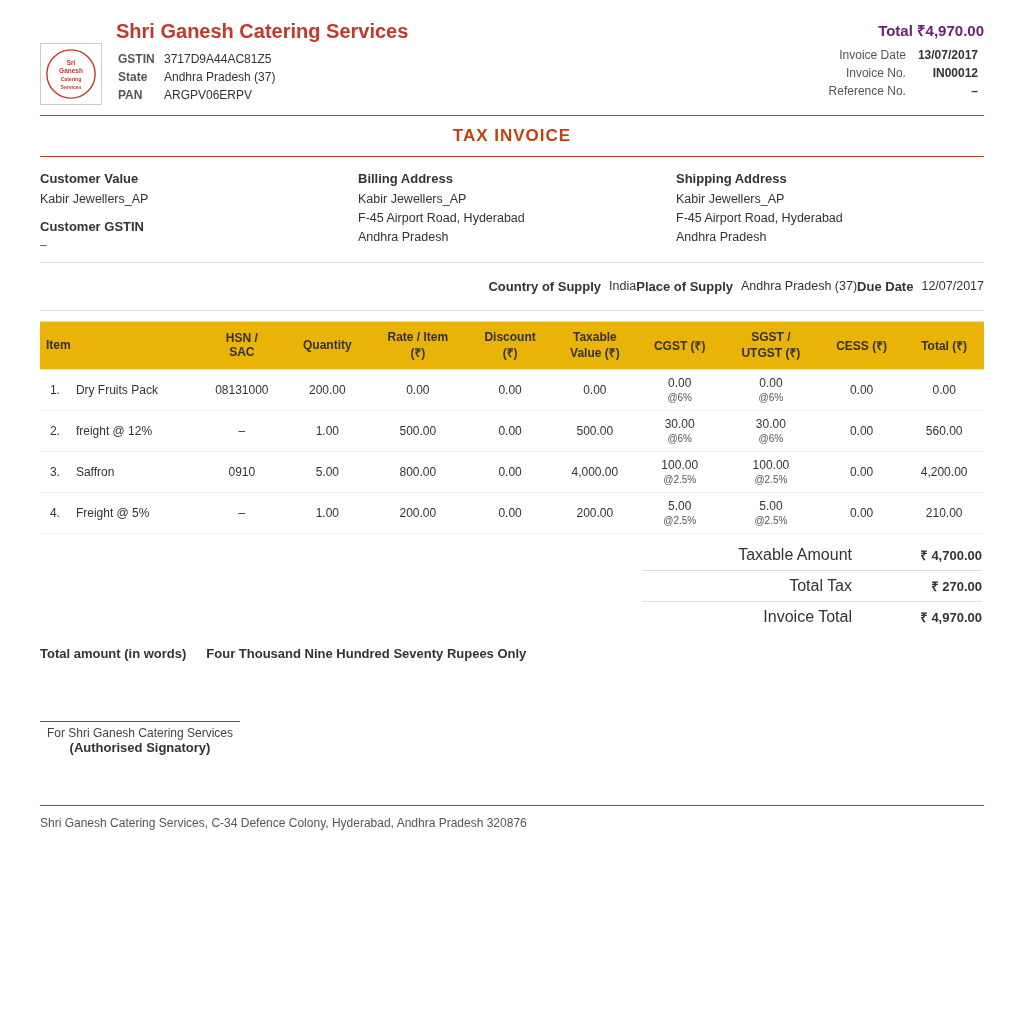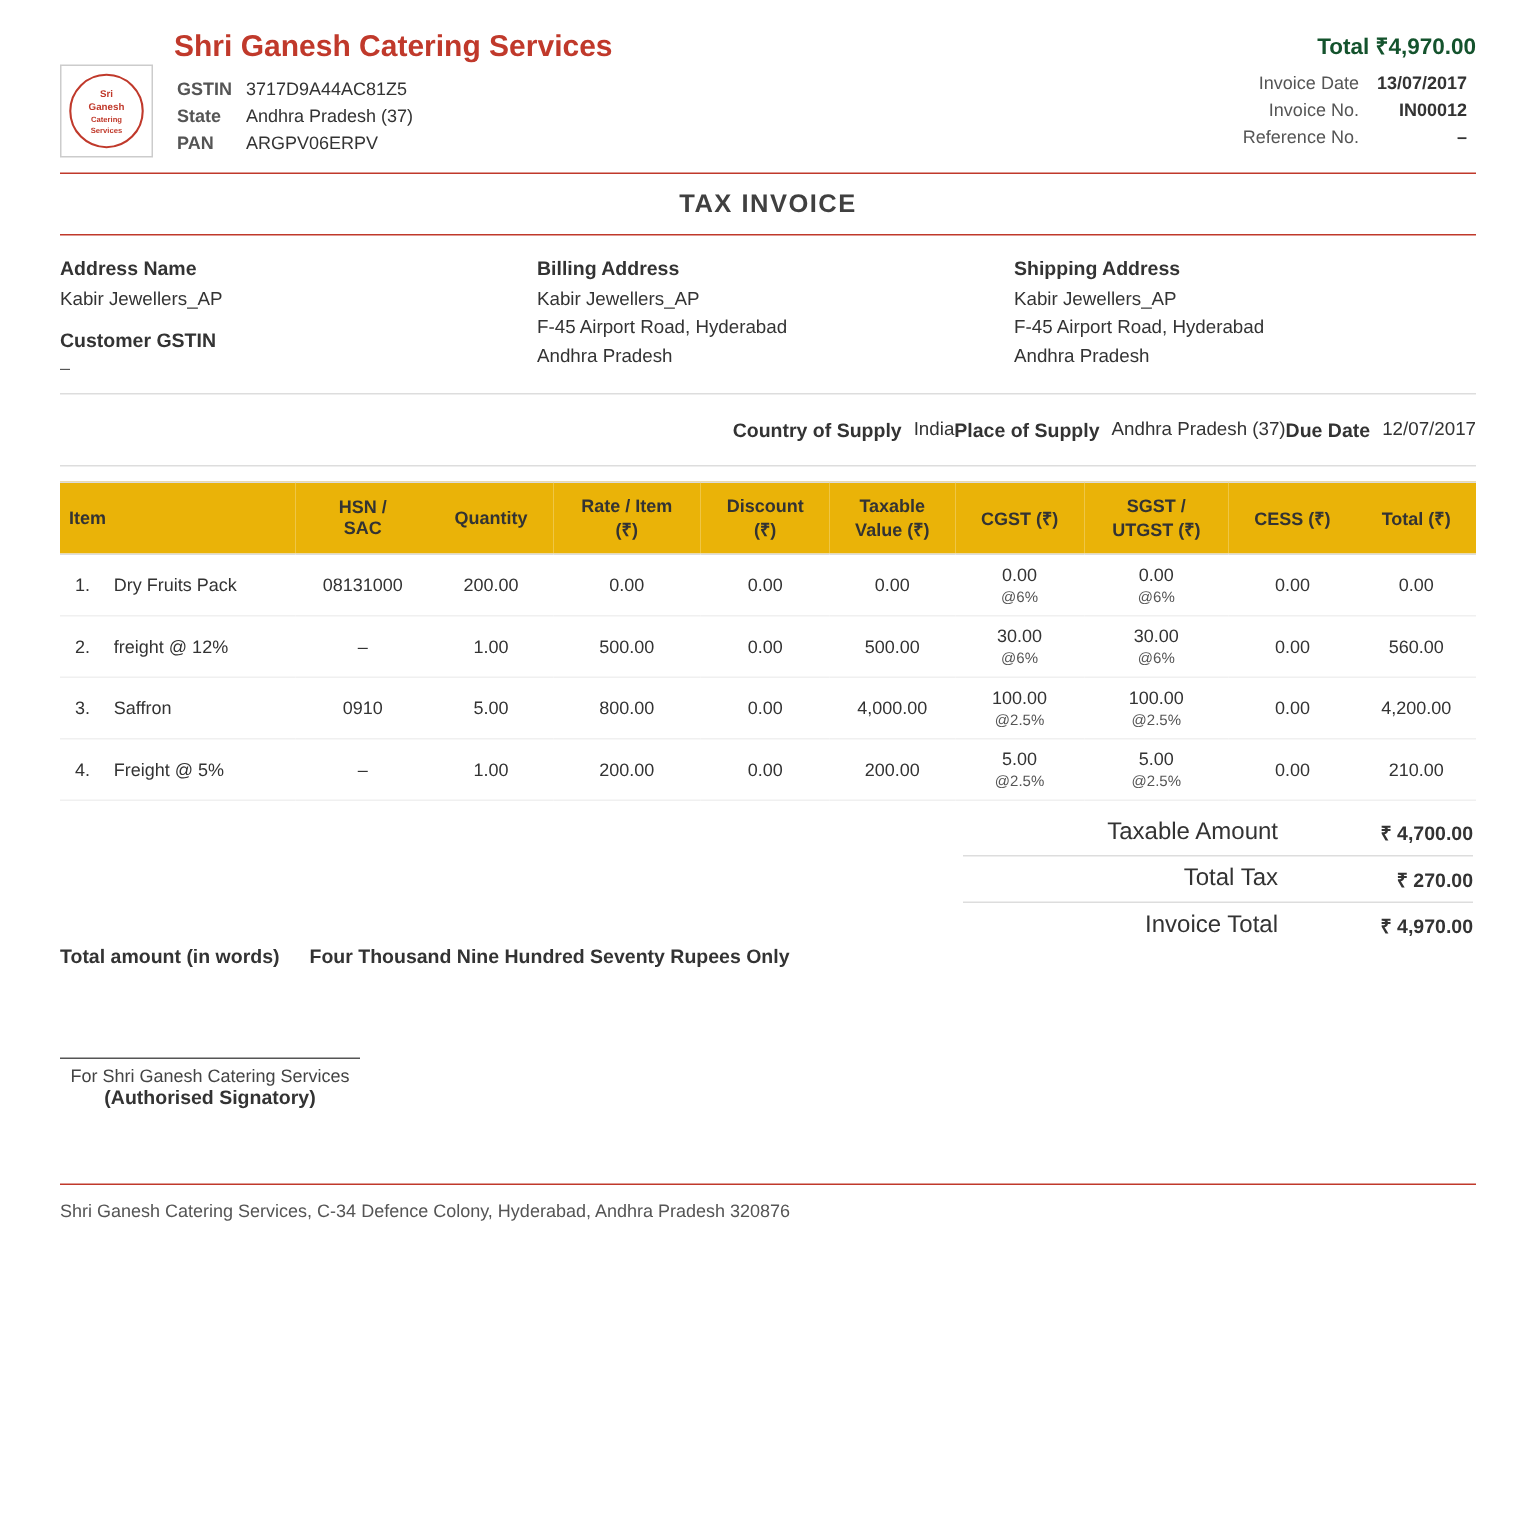--- a/index.html
+++ b/index.html
@@ -51,21 +51,21 @@
     }
     .company-info-table td:first-child {
       font-weight: bold;
       color: #555;
       min-width: 44px;
     }
     .header-right {
       text-align: right;
     }
     .total-amount {
-      color: #14532d;
+      color: #701a75;
       font-size: 15px;
       font-weight: bold;
       margin-bottom: 6px;
     }
     .invoice-meta-table {
       border-collapse: collapse;
     }
     .invoice-meta-table td {
       padding: 2px 6px;
       font-size: 12px;
@@ -88,21 +88,21 @@
       border: none;
       border-top: 1px solid #ddd;
       margin: 10px 0;
     }
 
     
     .tax-invoice-title {
       text-align: center;
       font-size: 17px;
       font-weight: bold;
-      color: #404040;
+      color: #c2410c;
       letter-spacing: 1px;
       margin: 6px 0;
     }
 
     
     .customer-section {
       display: flex;
       justify-content: space-between;
       margin: 14px 0 10px 0;
       gap: 10px;
@@ -220,20 +220,21 @@
     .summary-divider {
       width: 340px;
       border-top: 1px solid #ddd;
       margin: 2px 0;
     }
 
     
     .words-row {
       display: flex;
       align-items: flex-start;
+      margin-top: 16px;
       gap: 20px;
     }
     .words-label {
       font-weight: bold;
       font-size: 13px;
       white-space: nowrap;
     }
     .words-value {
       font-size: 13px;
       font-weight: bold;
@@ -334,21 +335,21 @@
 </div>
 
 <hr class="divider">
 
 <div class="tax-invoice-title">TAX INVOICE</div>
 
 <hr class="divider">
 
 <div class="customer-section">
   <div class="customer-block">
-    <div class="section-label">Address Name</div>
+    <div class="section-label">Customer Value</div>
     <div class="section-value">Kabir Jewellers_AP</div>
     <div class="section-label" style="margin-top:10px;">Customer GSTIN</div>
     <div class="section-dash">–</div>
   </div>
   <div class="customer-block">
     <div class="section-label">Billing Address</div>
     <div class="section-value">Kabir Jewellers_AP</div>
     <div class="section-value">F-45 Airport Road, Hyderabad</div>
     <div class="section-value">Andhra Pradesh</div>
   </div>

